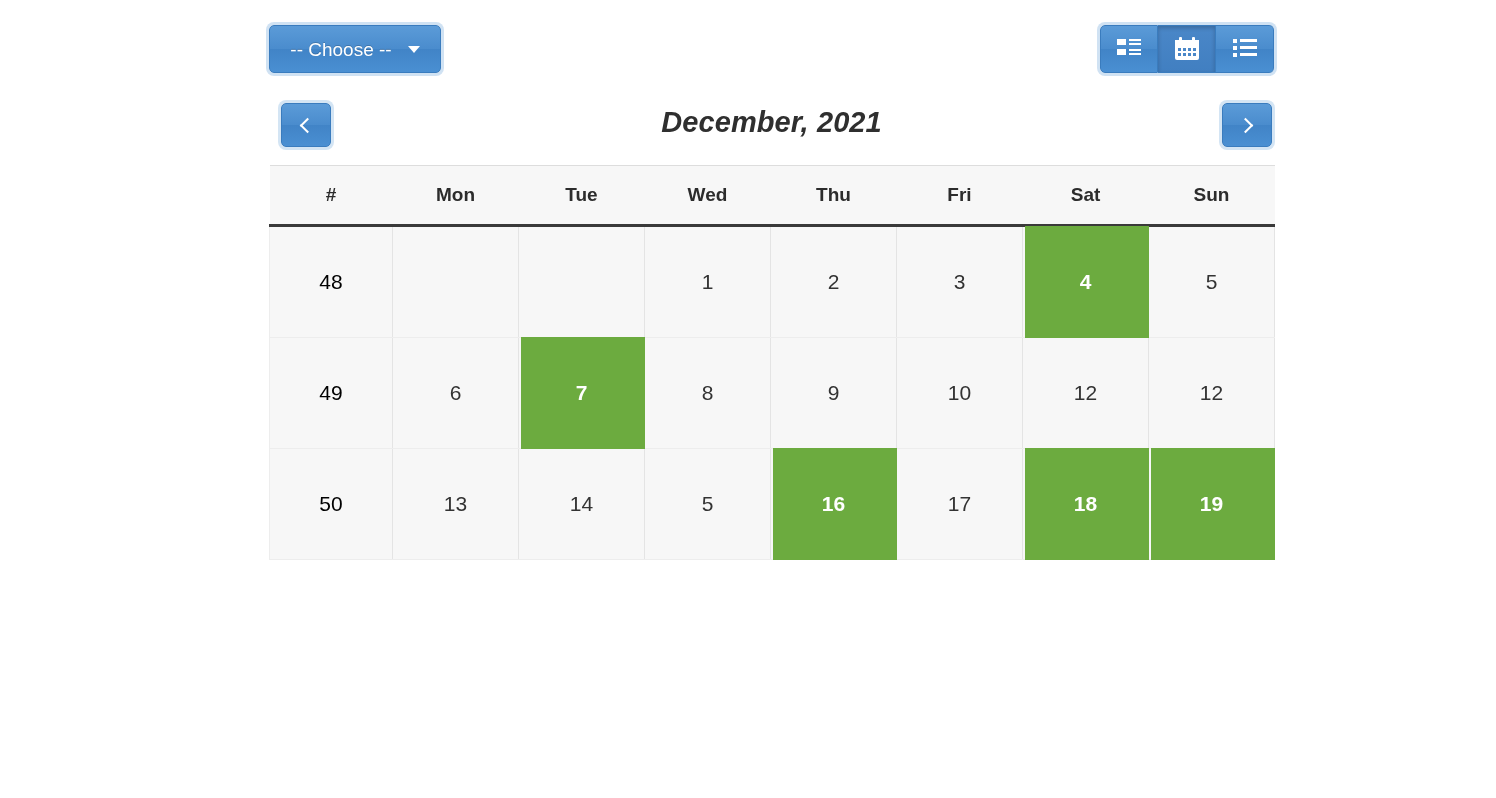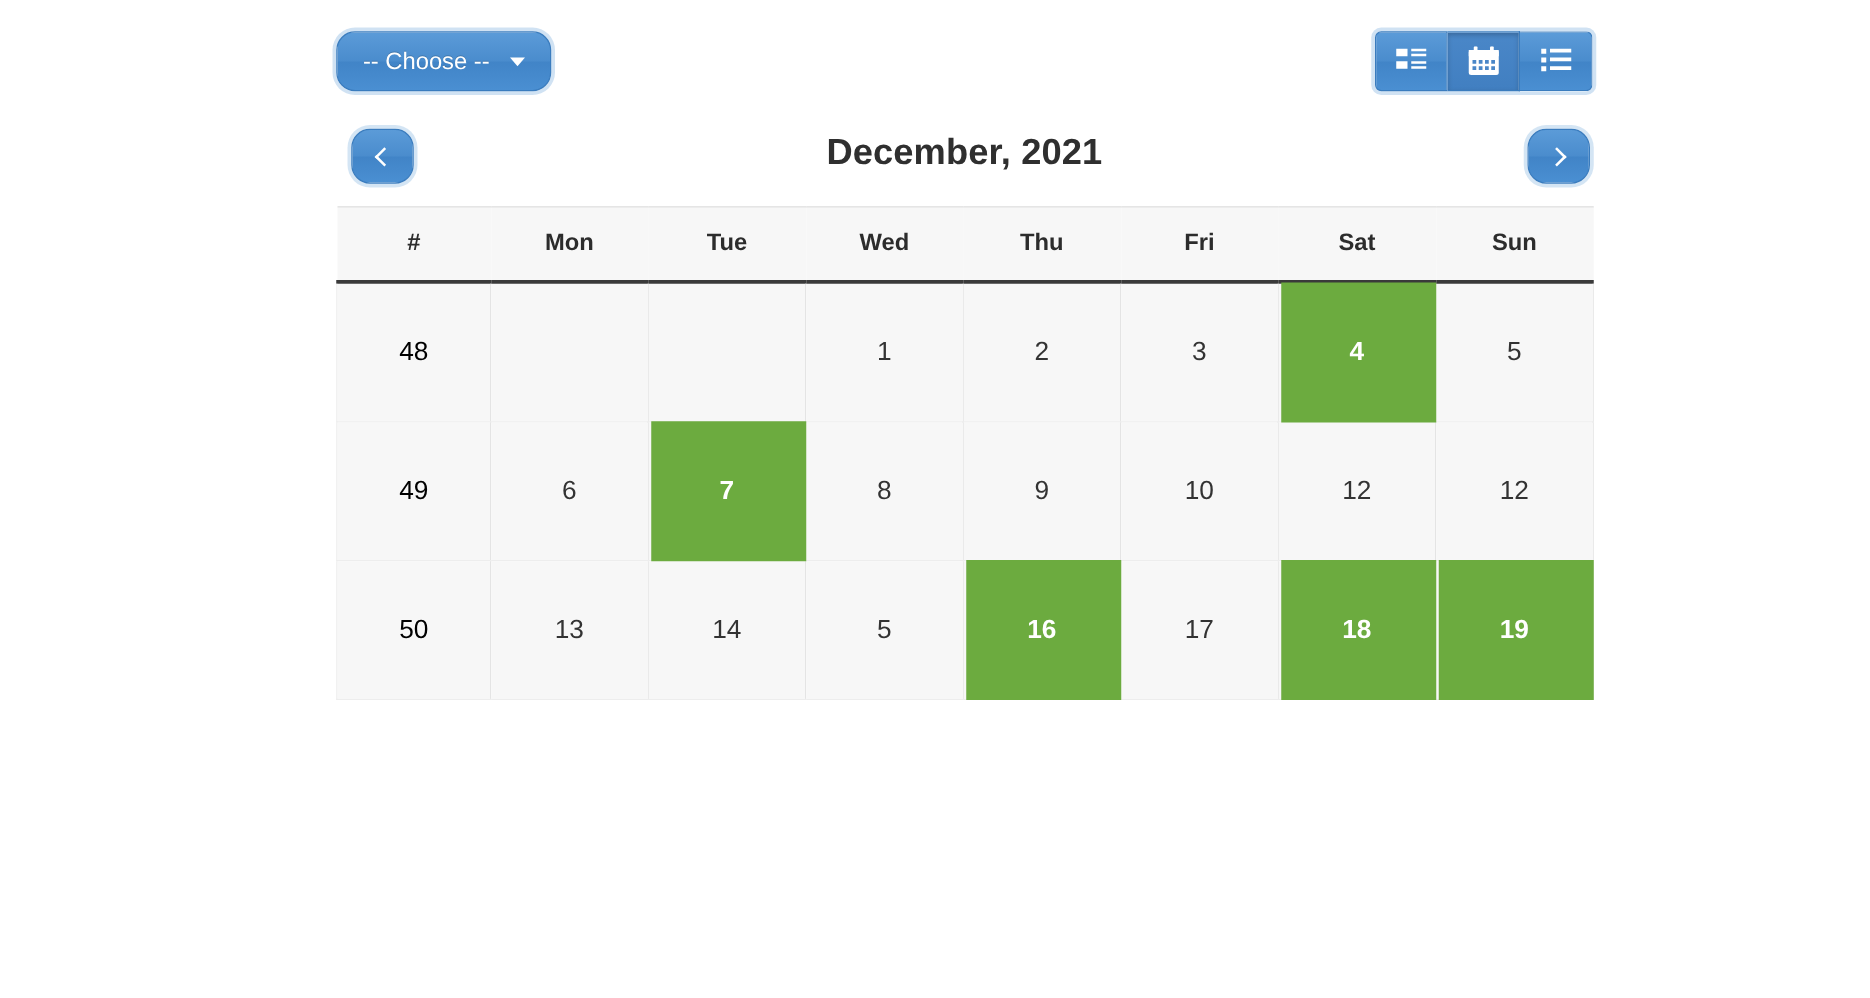--- a/index.html
+++ b/index.html
@@ -25,21 +25,21 @@
     position: absolute;
     left: 269px;
     top: 14px;
     width: 1005px;
     height: 72px;
   }
 
   .btn {
     box-sizing: border-box;
     border: 1px solid #3a7cbe;
-    border-radius: 15px;
+    border-radius: 5px;
     background: linear-gradient(to bottom, #5b9bd8 0%, #4a8ccd 50%, #4184c7 51%, #4a8fd2 100%);
     color: #ffffff;
     font-family: "Liberation Sans", sans-serif;
     cursor: pointer;
     padding: 0;
     line-height: 1;
     display: inline-flex;
     align-items: center;
     justify-content: center;
   }
@@ -96,20 +96,21 @@
   }
   .view-btn svg { display: block; }
 
   
   .cal-header {
     position: absolute;
     left: 269px;
     top: 100px;
     width: 1005px;
     height: 52px;
+    font-style: italic;
   }
   .nav-btn {
     position: absolute;
     top: 3px;
     width: 50px;
     height: 44px;
     font-size: 20px;
     box-shadow: 0 0 0 3px rgba(100,160,215,0.28);
   }
   .nav-prev { left: 12px; }

